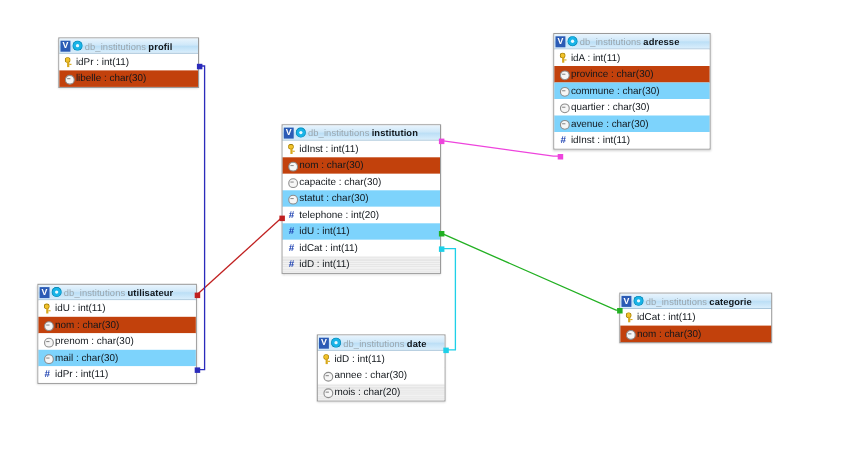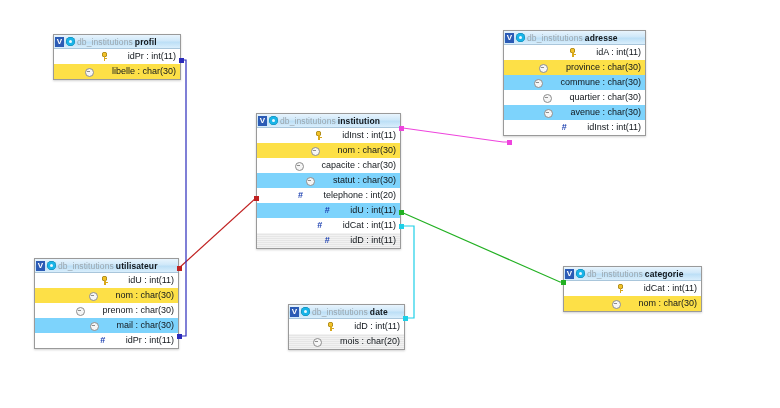--- a/index.html
+++ b/index.html
@@ -46,29 +46,28 @@
     background:#eaf8ff;
   }
   .db{
     font-size:8.5px;color:#9aa6ae;letter-spacing:.1px;
   }
   .tname{
     font-size:8.5px;color:#12171c;font-weight:bold;letter-spacing:.1px;
   }
   .row{
     height:14px;
-    display:flex;align-items:center;gap:19px;
+    display:flex;align-items:center;gap:3px;
     padding:0 4px 0 4px;
     font-size:9px;color:#12171c;
     white-space:nowrap;
     border-bottom:1px solid transparent;
-    justify-content:flex-end;
   }
   .row.w{background:#ffffff;}
-  .row.p{background:#fde047;}
+  .row.p{background:#c2410c;}
   .row.g{background:#7dd3fc;}
   .row.gd{
     background:
       repeating-linear-gradient(0deg,#e6e6e6 0 1px,#f2f2f2 1px 2px);
   }
   .ricon{width:8px;height:9px;flex:0 0 8px;position:relative;}
 
   
   .ic-key .kb{
     position:absolute;left:1px;top:0px;width:5px;height:5px;border-radius:50%;
@@ -299,20 +298,27 @@
           <span class="db">db_institutions</span>
           <span class="tname">date</span>
         </div>
         <div class="row w">
           <span class="ricon ic-key">
             <i class="kb"></i>
             <i class="ks"></i>
             <i class="kt"></i>
           </span>
           <span class="fname">idD : int(11)</span>
+        </div>
+        <div class="row w">
+          <span class="ricon ic-col">
+            <i class="ob"></i>
+            <i class="od"></i>
+          </span>
+          <span class="fname">annee : char(30)</span>
         </div>
         <div class="row gd">
           <span class="ricon ic-col">
             <i class="ob"></i>
             <i class="od"></i>
           </span>
           <span class="fname">mois : char(20)</span>
         </div>
       </div>
       <div class="tbl" style="left: 563px; top: 266px; width: 139px;">

